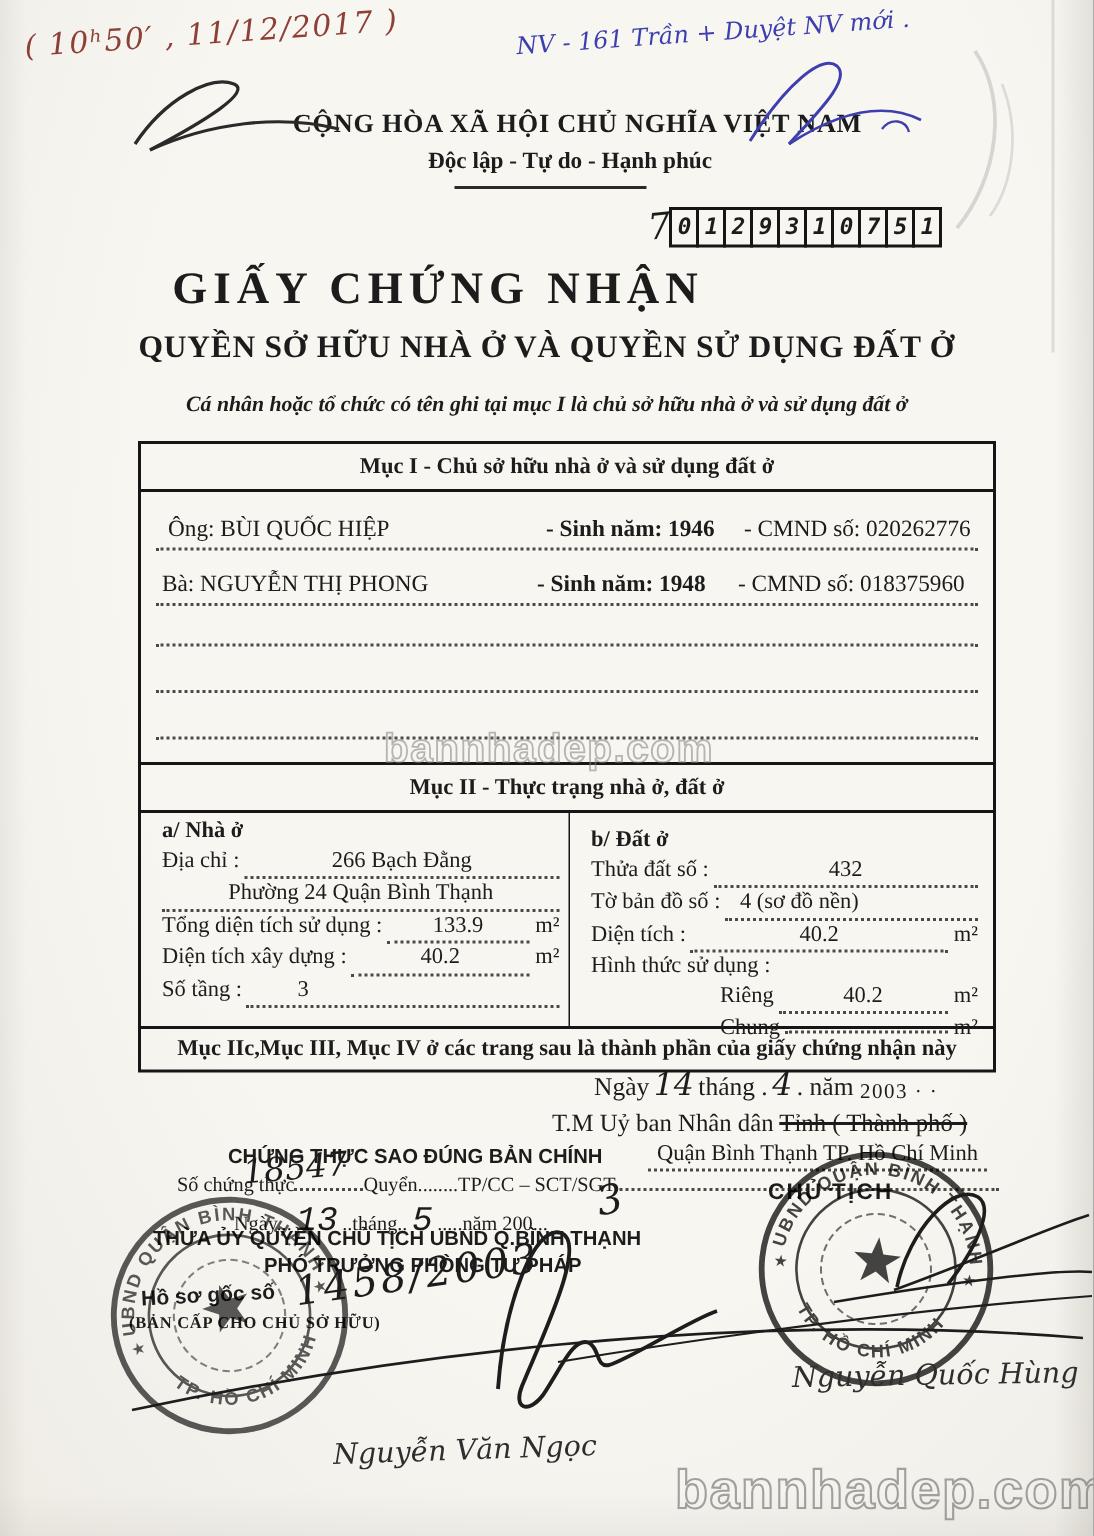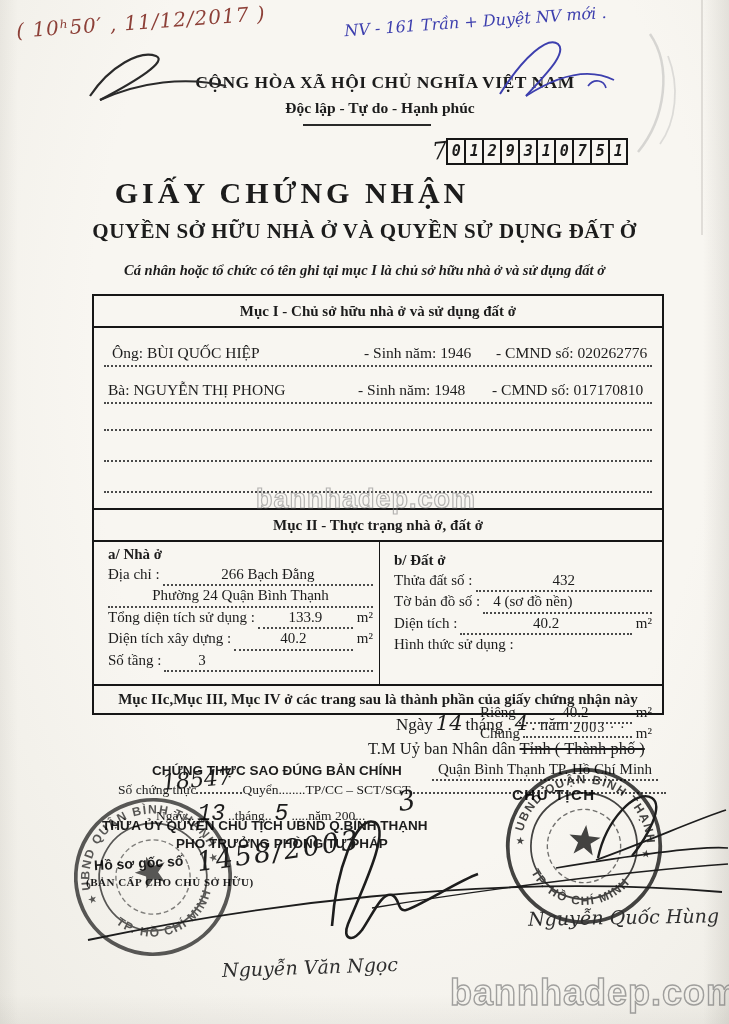--- a/index.html
+++ b/index.html
@@ -36,21 +36,21 @@
   .title-sub{left:0;top:219px;width:729px;text-align:center;font-size:21px;font-weight:bold;letter-spacing:.5px;}
   .title-note{left:0;top:262px;width:729px;text-align:center;font-size:14.5px;font-weight:600;font-style:italic;}
 
   
   .doc-table{left:92px;top:294px;width:568px;border:2px solid #161616;z-index:1;}
   .t-head{height:30px;line-height:30px;text-align:center;font-size:15px;font-weight:600;border-bottom:2px solid #161616;}
   .t-head2{border-top:2px solid #161616;border-bottom:2px solid #161616;}
   .owner-row{position:relative;height:35px;margin:0 10px;border-bottom:2px dotted #4a4a4a;font-size:15.5px;}
   .owner-row span{position:absolute;bottom:3px;white-space:nowrap;}
   .o-name{left:8px;}
-  .o-birth{left:260px;}
+  .o-birth{left:260px;font-weight:bold;}
   .o-id{left:392px;}
   .dotline{height:29px;margin:0 10px;border-bottom:2px dotted #4a4a4a;}
   .owners-pad{height:15px;}
   .cols{display:flex;height:142px;}
   .col-left{width:286px;border-right:1.5px solid #161616;padding:3px 6px 0 14px;box-sizing:border-box;}
   .col-right{flex:1;padding:9px 10px 0 14px;box-sizing:border-box;}
   .ln{display:flex;align-items:baseline;font-size:15px;line-height:19.5px;white-space:nowrap;position:relative;z-index:2;}
   .ln .lbl{margin-right:3px;}
   .strong{font-weight:600;}
   .fill{flex:1 1 auto;border-bottom:2px dotted #4a4a4a;text-align:center;padding:0 2px;min-width:8px;}
@@ -148,21 +148,21 @@
   <div class="abs doc-table">
     <div class="t-head">Mục I - Chủ sở hữu nhà ở và sử dụng đất ở</div>
     <div class="owner-row" style="height:37px;">
       <span class="o-name">Ông: BÙI QUỐC HIỆP</span>
       <span class="o-birth">- Sinh năm: 1946</span>
       <span class="o-id">- CMND số: 020262776</span>
     </div>
     <div class="owner-row">
       <span class="o-name" style="left:4px;">Bà: NGUYỄN THỊ PHONG</span>
       <span class="o-birth" style="left:254px;">- Sinh năm: 1948</span>
-      <span class="o-id" style="left:388px;">- CMND số: 017170810</span>
+      <span class="o-id" style="left:388px;">- CMND số: 018375960</span>
     </div>
     <div class="dotline" style="height:25px;"></div>
     <div class="dotline"></div>
     <div class="dotline"></div>
     <div class="owners-pad"></div>
     <div class="t-head t-head2">Mục II - Thực trạng nhà ở, đất ở</div>
     <div class="cols">
       <div class="col-left">
         <div class="ln strong">
             <span>a/ Nhà ở</span>
@@ -202,21 +202,21 @@
             <span class="fill" style="text-align:left;padding-left:10px;">4  (sơ đồ nền)</span>
           </div>
         <div class="ln">
             <span class="lbl">Diện tích :</span>
             <span class="fill">40.2</span>
             <span class="unit">m²</span>
           </div>
         <div class="ln">
             <span class="lbl">Hình thức sử dụng :</span>
           </div>
-        <div class="ln" style="padding-left:86px;margin-top:48px;">
+        <div class="ln" style="padding-left:86px;">
             <span class="lbl">Riêng</span>
             <span class="fill">40.2</span>
             <span class="unit">m²</span>
           </div>
         <div class="ln" style="padding-left:86px;">
             <span class="lbl">Chung</span>
             <span class="fill"></span>
             <span class="unit">m²</span>
           </div>
       </div>

